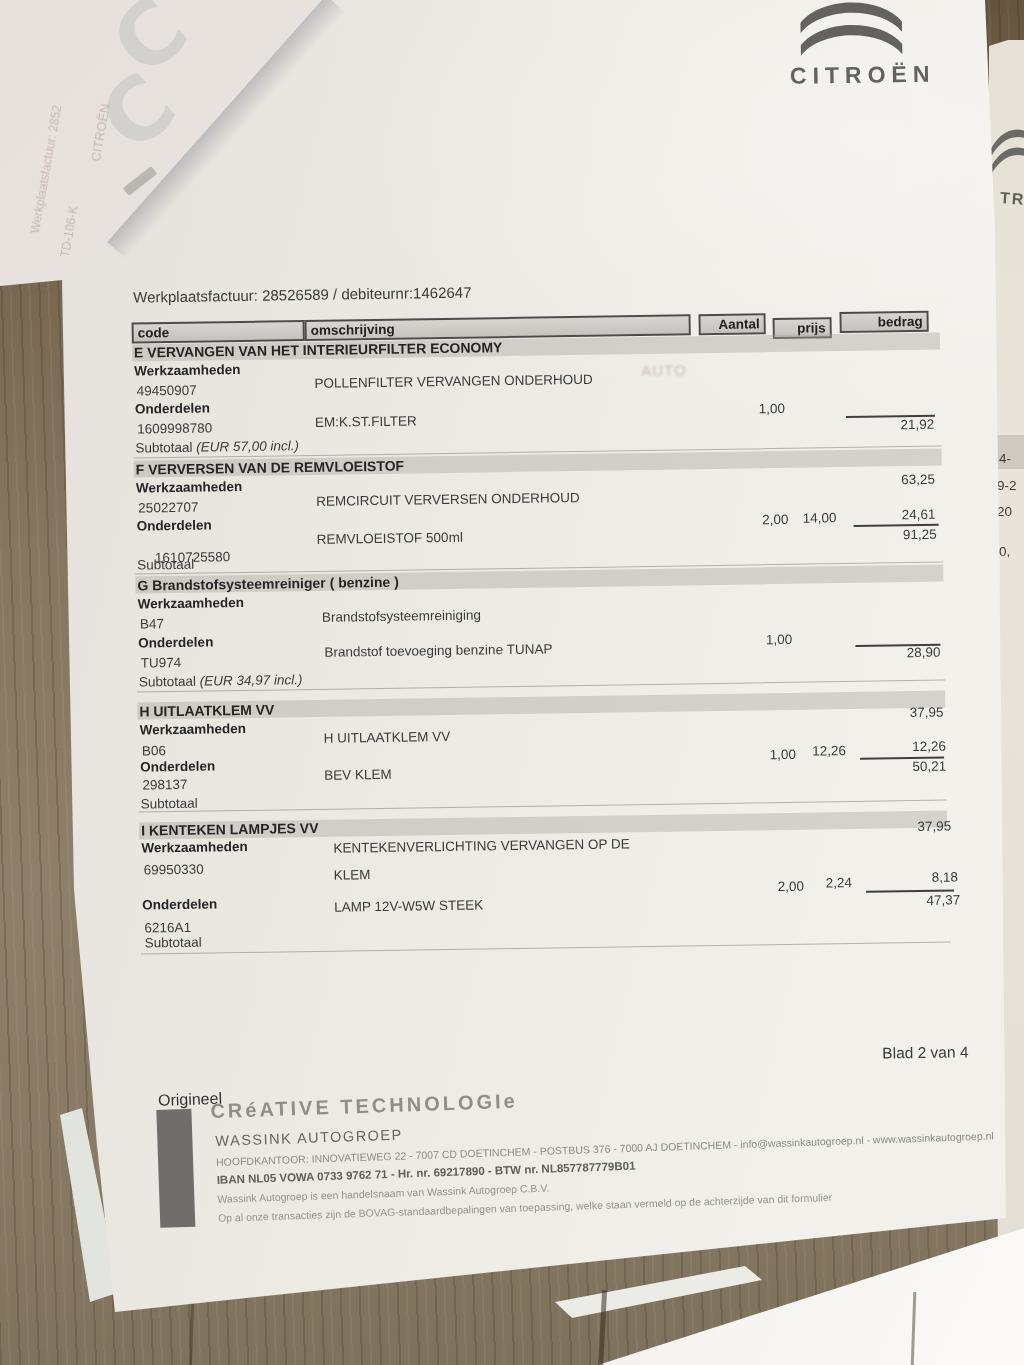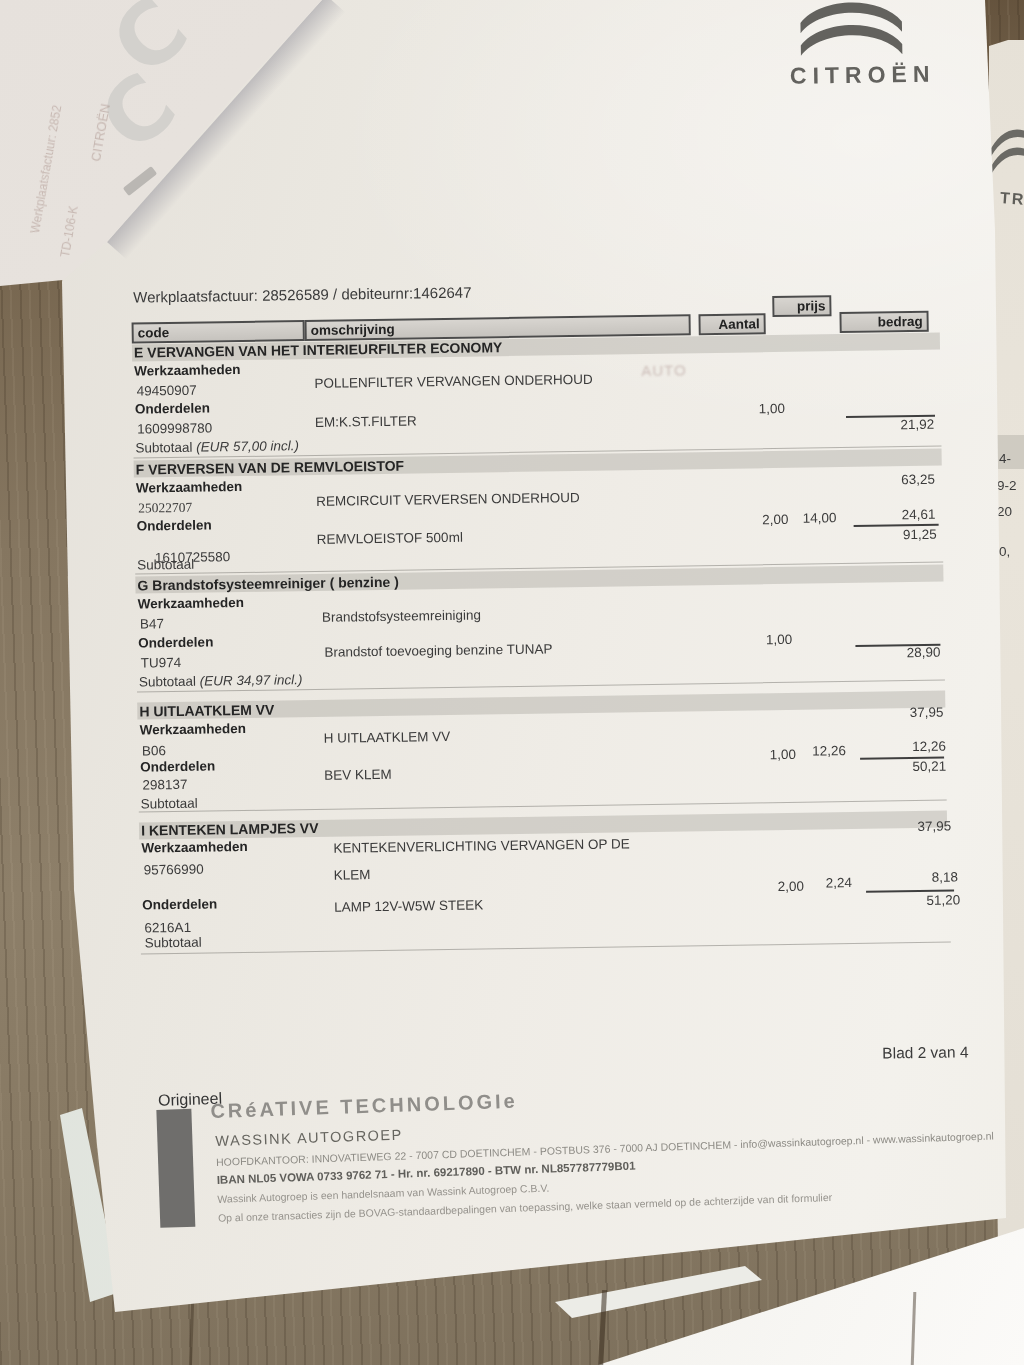--- a/index.html
+++ b/index.html
@@ -72,21 +72,21 @@
         <div class="t b" style="position:static;display:block;font-size:23px;letter-spacing:6px;color:#63625e;margin-top:2px;">CITROËN</div>
       </div>
 
       <div class="ghost" style="left:645px;top:364px;">AUTO</div>
 
       <div class="t" style="left:138px;top:284px;font-size:15px;">Werkplaatsfactuur: 28526589 / debiteurnr:1462647</div>
 
       <div class="cell" style="left:136px;top:317px;width:173px;">code</div>
       <div class="cell" style="left:309px;top:317px;width:386px;">omschrijving</div>
       <div class="cell r" style="left:703px;top:317px;width:67px;">Aantal</div>
-      <div class="cell r" style="left:777px;top:300px;width:59px;">prijs</div>
+      <div class="cell r" style="left:777px;top:322px;width:59px;">prijs</div>
       <div class="cell r" style="left:844px;top:317px;width:89px;">bedrag</div>
 
       <div class="band" style="left:136px;top:339px;width:808px;"></div>
       <div class="t b" style="left:138px;top:340px;font-size:14px;">E VERVANGEN VAN HET INTERIEURFILTER ECONOMY</div>
       <div class="t b" style="left:138px;top:359px;">Werkzaamheden</div>
       <div class="t" style="left:140px;top:379px;">49450907</div>
       <div class="t" style="left:318px;top:374px;">POLLENFILTER VERVANGEN ONDERHOUD</div>
       <div class="t b" style="left:138px;top:397px;">Onderdelen</div>
       <div class="t" style="left:140px;top:417px;">1609998780</div>
       <div class="t" style="left:318px;top:413px;">EM:K.ST.FILTER</div>
@@ -96,21 +96,21 @@
       <div class="t" style="left:138px;top:436px;">
         <span>Subtotaal</span>
         <span class="i">(EUR 57,00 incl.)</span>
       </div>
       <div class="sep" style="left:136px;top:452px;width:808px;"></div>
 
       <div class="band" style="left:136px;top:455px;width:808px;"></div>
       <div class="t b" style="left:138px;top:457px;font-size:14px;">F VERVERSEN VAN DE REMVLOEISTOF</div>
       <div class="t b" style="left:138px;top:476px;">Werkzaamheden</div>
       <div class="t r" style="right:87px;top:479px;">63,25</div>
-      <div class="t" style="left:140px;top:496px;font-family:Liberation Serif, serif;">25022707</div>
+      <div class="t" style="left:140px;top:496px;">25022707</div>
       <div class="t" style="left:318px;top:492px;">REMCIRCUIT VERVERSEN ONDERHOUD</div>
       <div class="t b" style="left:138px;top:514px;">Onderdelen</div>
       <div class="t r" style="right:234px;top:517px;">2,00</div>
       <div class="t r" style="right:186px;top:516px;">14,00</div>
       <div class="t r" style="right:87px;top:514px;">24,61</div>
       <div class="rule" style="left:855px;top:530px;width:85px;"></div>
       <div class="t" style="left:156px;top:534px;margin-top:12px;">1610725580</div>
       <div class="t" style="left:318px;top:530px;">REMVLOEISTOF 500ml</div>
       <div class="t r" style="right:86px;top:534px;">91,25</div>
       <div class="t" style="left:138px;top:553px;">Subtotaal</div>
@@ -147,31 +147,31 @@
       <div class="t" style="left:140px;top:773px;">298137</div>
       <div class="t" style="left:322px;top:766px;">BEV KLEM</div>
       <div class="t r" style="right:80px;top:766px;">50,21</div>
       <div class="t" style="left:138px;top:792px;">Subtotaal</div>
       <div class="sep" style="left:136px;top:806px;width:808px;"></div>
 
       <div class="band" style="left:136px;top:817px;width:808px;"></div>
       <div class="t b" style="left:138px;top:818px;font-size:14px;">I KENTEKEN LAMPJES VV</div>
       <div class="t r" style="right:76px;top:826px;">37,95</div>
       <div class="t b" style="left:138px;top:836px;">Werkzaamheden</div>
-      <div class="t" style="left:140px;top:858px;">95766990</div>
+      <div class="t" style="left:140px;top:858px;">69950330</div>
       <div class="t" style="left:330px;top:839px;">KENTEKENVERLICHTING VERVANGEN OP DE</div>
       <div class="t" style="left:330px;top:866px;">KLEM</div>
       <div class="t r" style="right:224px;top:884px;">2,00</div>
       <div class="t r" style="right:176px;top:881px;">2,24</div>
       <div class="t r" style="right:70px;top:877px;">8,18</div>
       <div class="rule" style="left:862px;top:896px;width:88px;"></div>
       <div class="t b" style="left:138px;top:893px;">Onderdelen</div>
       <div class="t" style="left:140px;top:916px;">6216A1</div>
       <div class="t" style="left:330px;top:898px;">LAMP 12V-W5W STEEK</div>
-      <div class="t r" style="right:68px;top:900px;">51,20</div>
+      <div class="t r" style="right:68px;top:900px;">47,37</div>
       <div class="t" style="left:140px;top:931px;">Subtotaal</div>
       <div class="sep" style="left:136px;top:948px;width:810px;"></div>
 
       <div class="t" style="right:62px;top:1050px;font-size:15.5px;">Blad 2 van 4</div>
 
       <div class="footer-block">
         <div class="t" style="left:152px;top:1086px;font-size:16px;color:#333;">Origineel</div>
         <div style="position:absolute;left:150px;top:1104px;width:35px;height:118px;background:#6f6e6c;"></div>
         <div class="t" style="left:204px;top:1096px;font-size:20px;letter-spacing:3px;font-weight:bold;color:#908e8a;">CRéATIVE TECHNOLOGIe</div>
         <div class="t" style="left:208px;top:1130px;font-size:14.5px;letter-spacing:1.5px;color:#66655f;">WASSINK AUTOGROEP</div>

